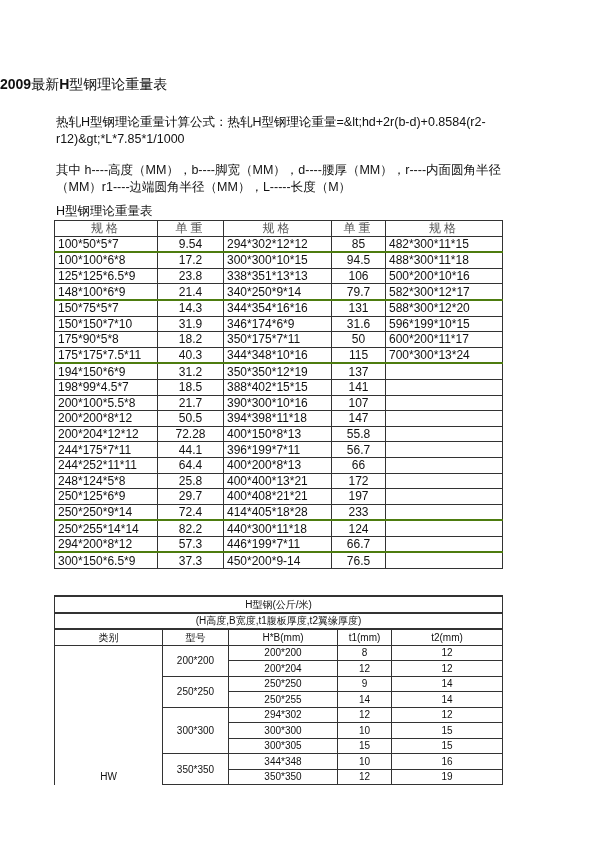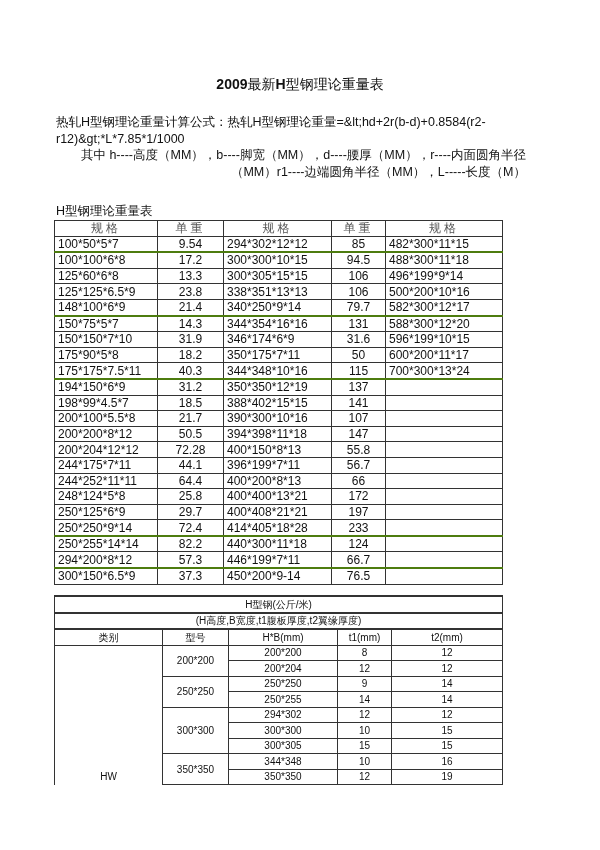--- a/index.html
+++ b/index.html
@@ -1,22 +1,22 @@
 <!DOCTYPE html>
 <html><head>
 <meta charset="utf-8">
 <style>
   html, body { margin:0; padding:0; background:#ffffff; }
   body { width:600px; height:850px; position:relative; overflow:hidden;
          font-family:"Liberation Sans","DejaVu Sans",sans-serif; color:#111; }
-  .title { position:absolute; top:76px; left:0; width:600px; text-align:center;
+  .title { position:absolute; top:76px; left:0; width:600px; 
            font-size:14px; }
   .title b { font-weight:bold; }
   .formula { position:absolute; top:114px; left:56px; width:460px; font-size:12.5px; line-height:17px; }
-  .legend { position:absolute; top:147px; left:56px; width:470px; font-size:12.5px; line-height:17px;text-align:right; }
+  .legend { position:absolute; top:162px; left:56px; width:470px; font-size:12.5px; line-height:17px; }
   .t1-caption { position:absolute; top:203px; left:56px; font-size:12.5px; }
   table { border-collapse:collapse; }
   #t1 { position:absolute; top:220px; left:54px; width:448px; table-layout:fixed; }
   #t1 td, #t1 th { border:1px solid #333; height:14.6px; padding:0 3px; font-size:12px;
                    font-weight:normal; line-height:14px; white-space:nowrap; overflow:hidden; }
   #t1 th { text-align:center; color:#555; letter-spacing:3px; }
   #t1 td.num { text-align:center; }
   #t1 tr.thick td { border-top:2px solid #4d7c0f; }
   #t2 { position:absolute; top:595px; left:54px; width:448px; table-layout:fixed; }
   #t2 td { border:1px solid #333; font-size:10px; text-align:center; height:14.5px;
@@ -60,27 +60,20 @@
         <td>482*300*11*15</td>
       </tr>
       <tr class="thick">
         <td>100*100*6*8</td>
         <td class="num">17.2</td>
         <td>300*300*10*15</td>
         <td class="num">94.5</td>
         <td>488*300*11*18</td>
       </tr>
       <tr>
-        <td>125*60*6*8</td>
-        <td class="num">13.3</td>
-        <td>300*305*15*15</td>
-        <td class="num">106</td>
-        <td>496*199*9*14</td>
-      </tr>
-      <tr>
         <td>125*125*6.5*9</td>
         <td class="num">23.8</td>
         <td>338*351*13*13</td>
         <td class="num">106</td>
         <td>500*200*10*16</td>
       </tr>
       <tr>
         <td>148*100*6*9</td>
         <td class="num">21.4</td>
         <td>340*250*9*14</td>

